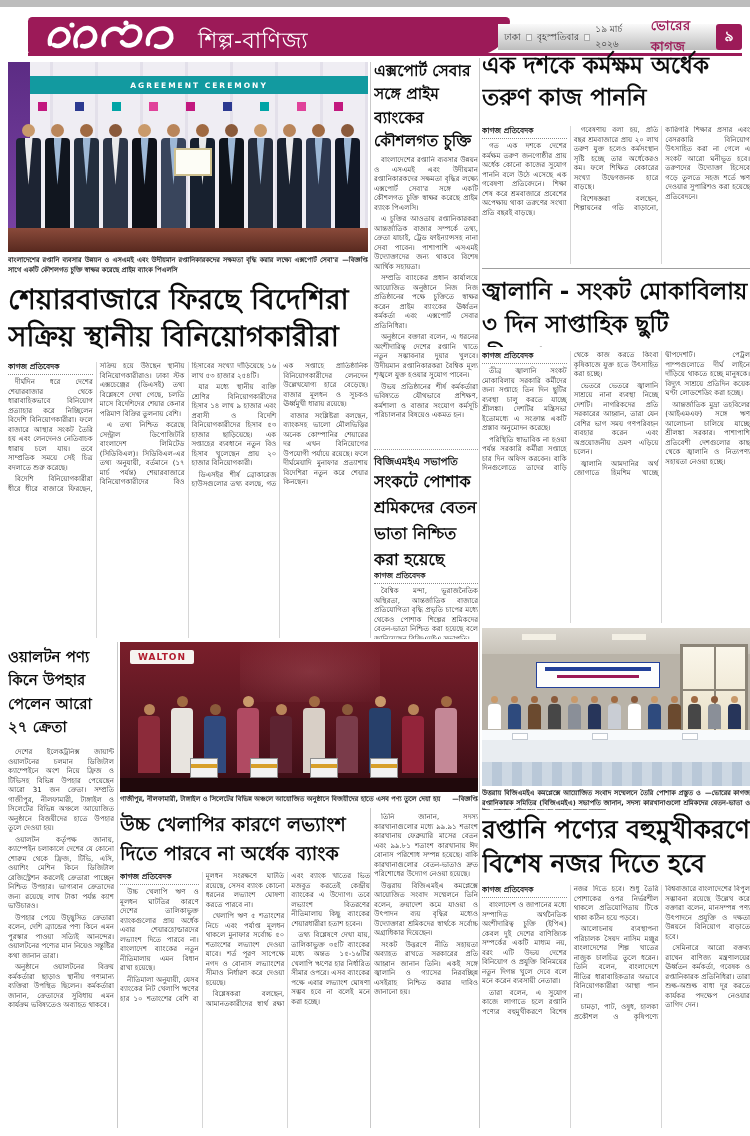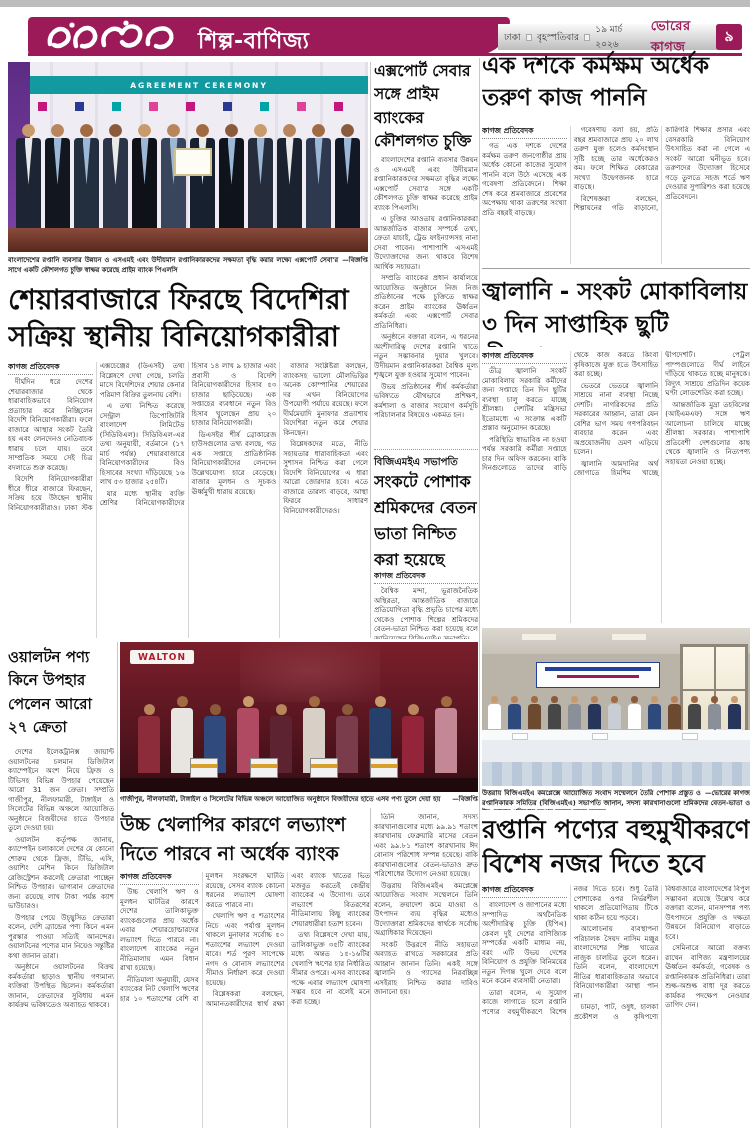--- a/index.html
+++ b/index.html
@@ -40,21 +40,21 @@
         <g fill="none" stroke="#ffffff" stroke-width="4.5" stroke-linecap="round">
           <path d="M8 26 C 6 12, 22 6, 26 16 C 29 24, 18 30, 12 27"></path>
           <path d="M34 28 C 30 14, 46 4, 52 14 C 56 22, 48 30, 40 28"></path>
           <path d="M62 27 C 58 12, 76 6, 80 15"></path>
           <path d="M80 15 C 86 4, 100 8, 98 18 C 96 28, 84 30, 80 24"></path>
           <path d="M106 26 C 104 12, 122 6, 128 14 C 133 22, 124 32, 114 28"></path>
         </g>
         <circle cx="30" cy="7" r="2.6" fill="#fff"></circle>
         <circle cx="84" cy="5" r="2.6" fill="#fff"></circle>
       </svg>
-      <div class="abs" style="left:170px;top:6px;font-size:22px;font-weight:700;color:#fff;letter-spacing:.5px;">শিল্প-বাণিজ্য</div>
+      <div class="abs" style="left:170px;top:6px;font-size:22px;font-weight:400;color:#fff;letter-spacing:.5px;">শিল্প-বাণিজ্য</div>
     </div>
     <div class="abs mast-info" style="left:498px;top:17px;width:216px;height:26px;">
       <span>ঢাকা</span>
       <span class="sep-sq"></span>
       <span>বৃহস্পতিবার</span>
       <span class="sep-sq"></span>
       <span>১৯ মার্চ ২০২৬</span>
       <span class="paper-name">ভোরের কাগজ</span>
     </div>
     <div class="abs page-badge" style="left:716px;top:17px;width:26px;height:26px;">৯</div>
@@ -158,21 +158,20 @@
 
   <div class="abs headline" style="left:8px;top:282px;width:364px;height:76px;font-size:28px;line-height:1.32;">শেয়ারবাজারে ফিরছে বিদেশিরা সক্রিয় স্থানীয় বিনিয়োগকারীরা</div>
   <div class="abs body-text cols-4" style="left:8px;top:362px;width:360px;height:276px;">
     <div class="byline">কাগজ প্রতিবেদক</div>
   <p>দীর্ঘদিন ধরে দেশের শেয়ারবাজার থেকে ধারাবাহিকভাবে বিনিয়োগ প্রত্যাহার করে নিচ্ছিলেন বিদেশি বিনিয়োগকারীরা। ফলে বাজারে আস্থার সংকট তৈরি হয় এবং লেনদেনও নেতিবাচক ধারায় চলে যায়। তবে সাম্প্রতিক সময়ে সেই চিত্র বদলাতে শুরু করেছে।</p>
       <p>বিদেশি বিনিয়োগকারীরা ধীরে ধীরে বাজারে ফিরছেন, সক্রিয় হয়ে উঠছেন স্থানীয় বিনিয়োগকারীরাও। ঢাকা স্টক এক্সচেঞ্জের (ডিএসই) তথ্য বিশ্লেষণে দেখা গেছে, চলতি মাসে বিদেশিদের শেয়ার কেনার পরিমাণ বিক্রির তুলনায় বেশি।</p>
       <p>এ তথ্য নিশ্চিত করেছে সেন্ট্রাল ডিপোজিটরি বাংলাদেশ লিমিটেড (সিডিবিএল)। সিডিবিএল-এর তথ্য অনুযায়ী, বর্তমানে (১৭ মার্চ পর্যন্ত) শেয়ারবাজারে বিনিয়োগকারীদের বিও হিসাবের সংখ্যা দাঁড়িয়েছে ১৬ লাখ ৫৩ হাজার ২৫৪টি।</p>
       <p>যার মধ্যে স্থানীয় ব্যক্তি শ্রেণির বিনিয়োগকারীদের হিসাব ১৪ লাখ ৯ হাজার এবং প্রবাসী ও বিদেশি বিনিয়োগকারীদের হিসাব ৫৩ হাজার ছাড়িয়েছে। এক সপ্তাহের ব্যবধানে নতুন বিও হিসাব খুলেছেন প্রায় ২০ হাজার বিনিয়োগকারী।</p>
       <p>ডিএসইর শীর্ষ ব্রোকারেজ হাউসগুলোর তথ্য বলছে, গত এক সপ্তাহে প্রাতিষ্ঠানিক বিনিয়োগকারীদের লেনদেন উল্লেখযোগ্য হারে বেড়েছে। বাজার মূলধন ও সূচকও ঊর্ধ্বমুখী ধারায় রয়েছে।</p>
       <p>বাজার সংশ্লিষ্টরা বলছেন, ব্যাংকসহ ভালো মৌলভিত্তির অনেক কোম্পানির শেয়ারের দর এখন বিনিয়োগের উপযোগী পর্যায়ে রয়েছে। ফলে দীর্ঘমেয়াদি মুনাফার প্রত্যাশায় বিদেশিরা নতুন করে শেয়ার কিনছেন।</p>
-      <p>বিশ্লেষকদের মতে, নীতি সহায়তার ধারাবাহিকতা এবং সুশাসন নিশ্চিত করা গেলে বিদেশি বিনিয়োগের এ ধারা আরো জোরদার হবে। এতে বাজারে তারল্য বাড়বে, আস্থা ফিরবে সাধারণ বিনিয়োগকারীদেরও।</p>
     </div>
 
   <div class="abs headline" style="left:8px;top:646px;width:106px;height:96px;font-size:15px;line-height:1.55;">ওয়ালটন পণ্য কিনে উপহার পেলেন আরো ২৭ ক্রেতা</div>
   <div class="abs body-text" style="left:8px;top:748px;width:106px;height:380px;">
       <p>দেশের ইলেকট্রনিক্স জায়ান্ট ওয়ালটনের চলমান ডিজিটাল ক্যাম্পেইনে অংশ নিয়ে ফ্রিজ ও টিভিসহ বিভিন্ন উপহার পেয়েছেন আরো 31 জন ক্রেতা। সম্প্রতি গাজীপুর, নীলফামারী, টাঙ্গাইল ও সিলেটের বিভিন্ন অঞ্চলে আয়োজিত অনুষ্ঠানে বিজয়ীদের হাতে উপহার তুলে দেওয়া হয়।</p>
       <p>ওয়ালটন কর্তৃপক্ষ জানায়, ক্যাম্পেইন চলাকালে দেশের যে কোনো শোরুম থেকে ফ্রিজ, টিভি, এসি, ওয়াশিং মেশিন কিনে ডিজিটাল রেজিস্ট্রেশন করলেই ক্রেতারা পাচ্ছেন নিশ্চিত উপহার। ভাগ্যবান ক্রেতাদের জন্য রয়েছে লাখ টাকা পর্যন্ত ক্যাশ ভাউচারও।</p>
       <p>উপহার পেয়ে উচ্ছ্বসিত ক্রেতারা বলেন, দেশি ব্র্যান্ডের পণ্য কিনে এমন পুরস্কার পাওয়া সত্যিই আনন্দের। ওয়ালটনের পণ্যের মান নিয়েও সন্তুষ্টির কথা জানান তারা।</p>
       <p>অনুষ্ঠানে ওয়ালটনের বিক্রয় কর্মকর্তারা ছাড়াও স্থানীয় গণ্যমান্য ব্যক্তিরা উপস্থিত ছিলেন। কর্মকর্তারা জানান, ক্রেতাদের সুবিধায় এমন কার্যক্রম ভবিষ্যতেও অব্যাহত থাকবে।</p>
     </div>
 

